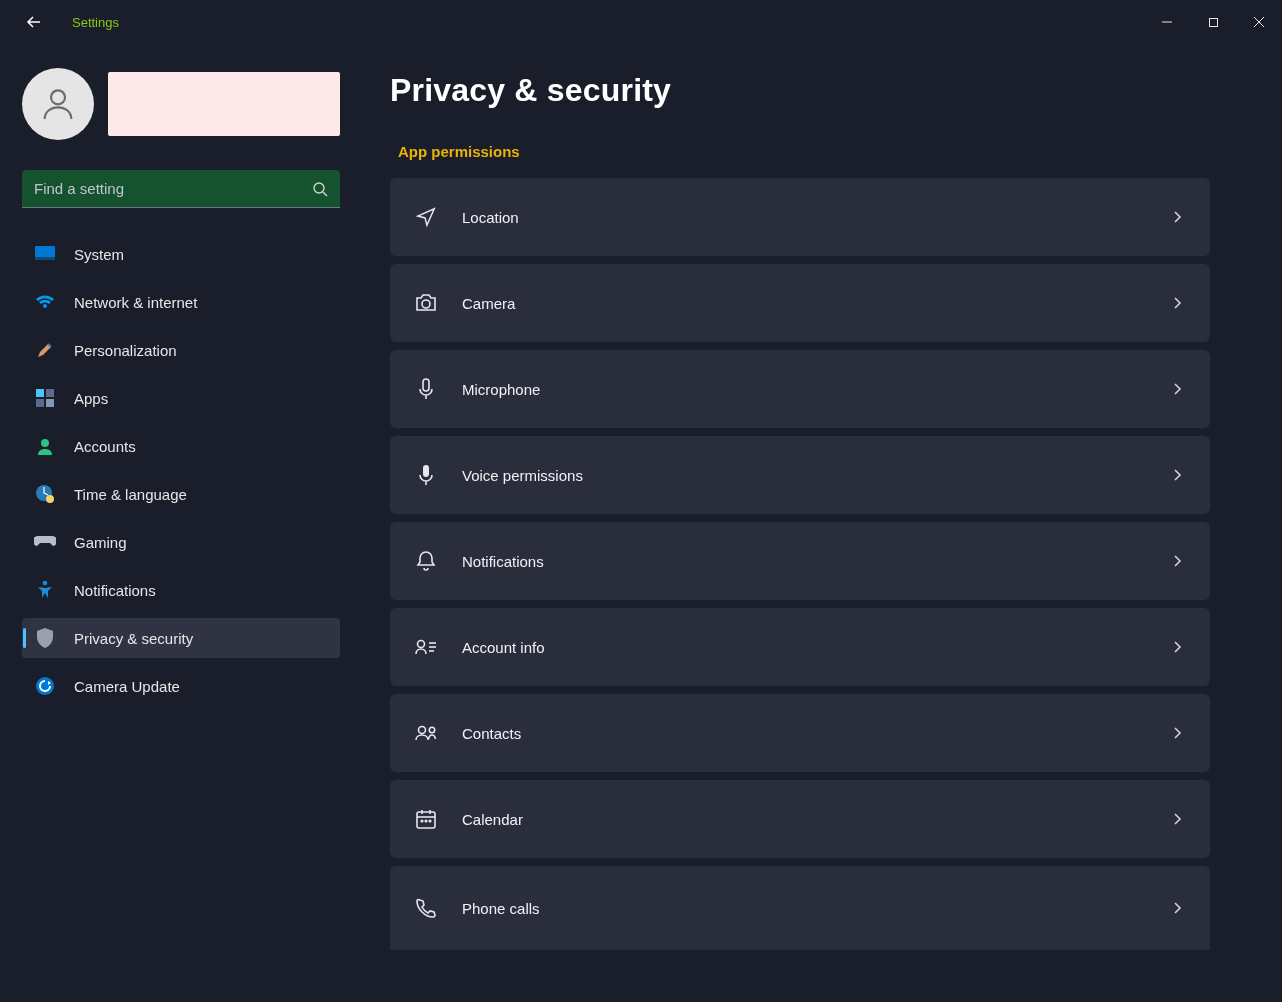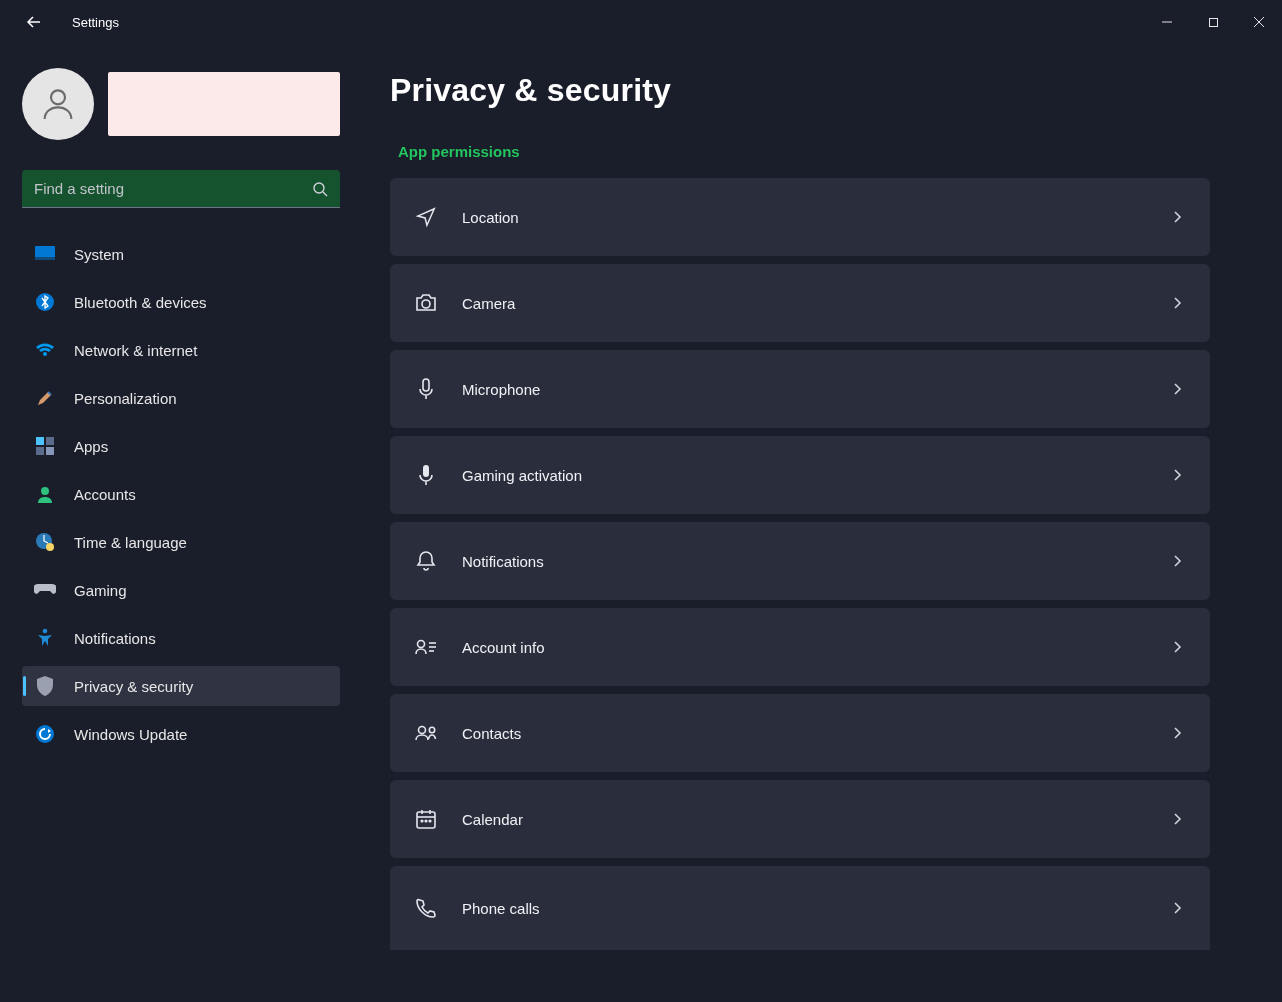--- a/index.html
+++ b/index.html
@@ -21,21 +21,21 @@
     background: #1a1d2a;
   }
   .titlebar .back-btn {
     width: 28px; height: 28px;
     display: flex; align-items: center; justify-content: center;
     color: #fff;
   }
   .titlebar .title {
     margin-left: 24px;
     font-size: 13px;
-    color: #ffffff;
+    color: #84cc16;
   }
   .win-controls {
     margin-left: auto;
     display: flex;
   }
   .win-controls .wc {
     width: 46px; height: 32px;
     display: flex; align-items: center; justify-content: center;
     color: #e7e7e7;
     font-size: 14px;
@@ -137,21 +137,21 @@
   .page-title {
     font-size: 32px;
     font-weight: 600;
     margin-bottom: 34px;
     letter-spacing: 0.2px;
   }
   .section-title {
     font-size: 15px;
     font-weight: 600;
     margin: 0 0 18px 8px;
-    color: #22c55e;
+    color: #eab308;
   }
   .cards { display: flex; flex-direction: column; gap: 8px; }
   .card {
     background: #2a2e3c;
     border-radius: 6px;
     height: 78px;
     display: flex;
     align-items: center;
     padding: 0 28px 0 22px;
   }
@@ -231,29 +231,20 @@
         <span class="ni-icon">
           <svg width="20" height="16" viewBox="0 0 20 16">
               <rect x="0" y="0" width="20" height="14" rx="1" fill="#0078d4"></rect>
               <rect x="0" y="11" width="20" height="3" fill="#104a7d"></rect>
             </svg>
         </span>
         <span>System</span>
       </li>
       <li>
         <span class="ni-icon">
-          <svg width="18" height="18" viewBox="0 0 18 18">
-              <circle cx="9" cy="9" r="9" fill="#0078d4"></circle>
-              <path d="M6 5l6 8-3 2V3l3 2-6 8" stroke="#fff" stroke-width="1.3" fill="none"></path>
-            </svg>
-        </span>
-        <span>Bluetooth &amp; devices</span>
-      </li>
-      <li>
-        <span class="ni-icon">
           <svg width="20" height="16" viewBox="0 0 20 16" fill="#0099ee">
               <path d="M10 14a2 2 0 100-4 2 2 0 000 4zM4 8a9 9 0 0112 0l-2 2a6 6 0 00-8 0zM1 5a13 13 0 0118 0l-2 2a10 10 0 00-14 0z"></path>
             </svg>
         </span>
         <span>Network &amp; internet</span>
       </li>
       <li>
         <span class="ni-icon">
           <svg width="20" height="20" viewBox="0 0 20 20">
               <path d="M3 17l2-5 8-8 3 3-8 8-5 2z" fill="#d49a6a"></path>
@@ -318,21 +309,21 @@
         <span>Privacy &amp; security</span>
       </li>
       <li>
         <span class="ni-icon">
           <svg width="20" height="20" viewBox="0 0 20 20">
               <circle cx="10" cy="10" r="9" fill="#0078d4"></circle>
               <path d="M10 4a6 6 0 106 6h-2a4 4 0 11-4-4V4z" fill="#fff"></path>
               <path d="M13 5l3 2-3 2z" fill="#fff"></path>
             </svg>
         </span>
-        <span>Windows Update</span>
+        <span>Camera Update</span>
       </li>
     </ul>
   </aside>
 
   <main class="content">
     <h1 class="page-title">Privacy &amp; security</h1>
     <h2 class="section-title">App permissions</h2>
 
     <div class="cards">
 
@@ -380,21 +371,21 @@
           </span>
       </div>
 
       <div class="card">
         <span class="c-icon">
           <svg width="20" height="24" viewBox="0 0 20 24" fill="currentColor">
               <rect x="7" y="2" width="6" height="12" rx="3"></rect>
               <path d="M4 12a6 6 0 0012 0M10 18v4" stroke="currentColor" stroke-width="1.6" fill="none"></path>
             </svg>
         </span>
-        <span class="c-label">Gaming activation</span>
+        <span class="c-label">Voice permissions</span>
         <span class="chev">
             <svg width="10" height="14" viewBox="0 0 10 14" fill="none" stroke="currentColor" stroke-width="1.6">
               <path d="M3 2l5 5-5 5"></path>
             </svg>
           </span>
       </div>
 
       <div class="card">
         <span class="c-icon">
           <svg width="22" height="24" viewBox="0 0 22 24" fill="none" stroke="currentColor" stroke-width="1.6">

